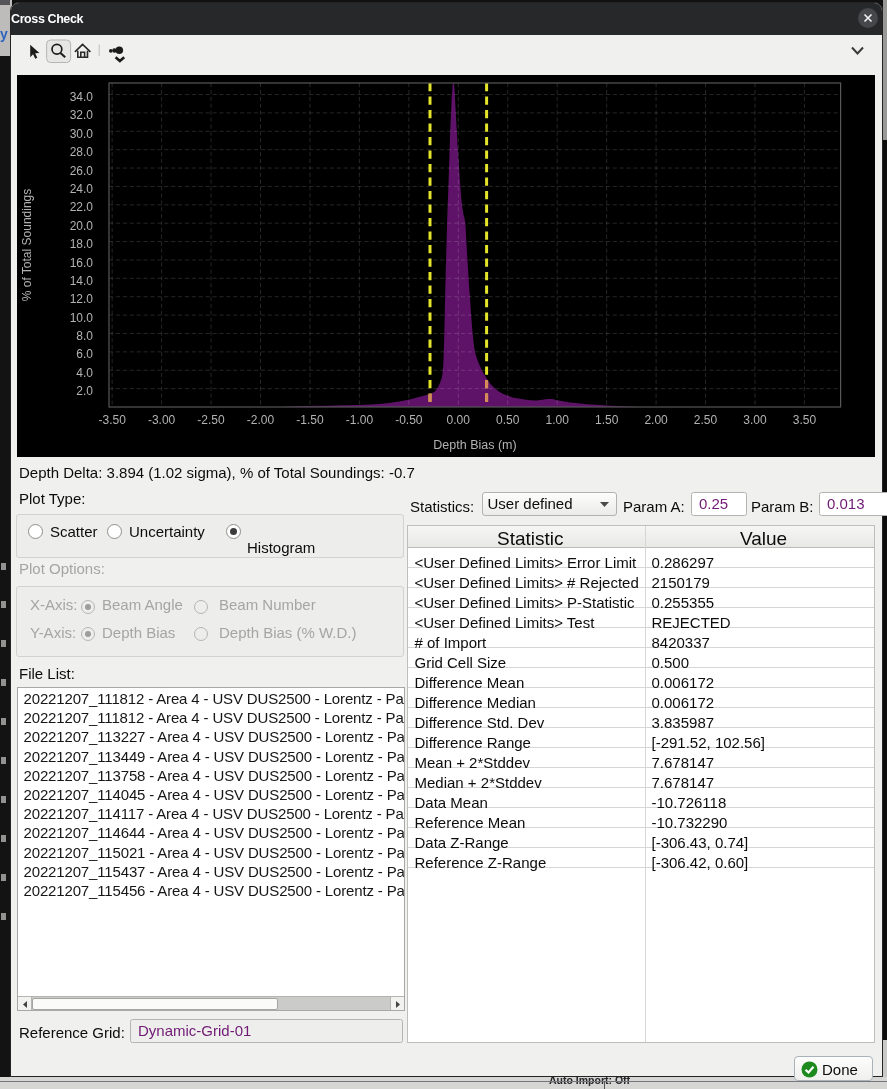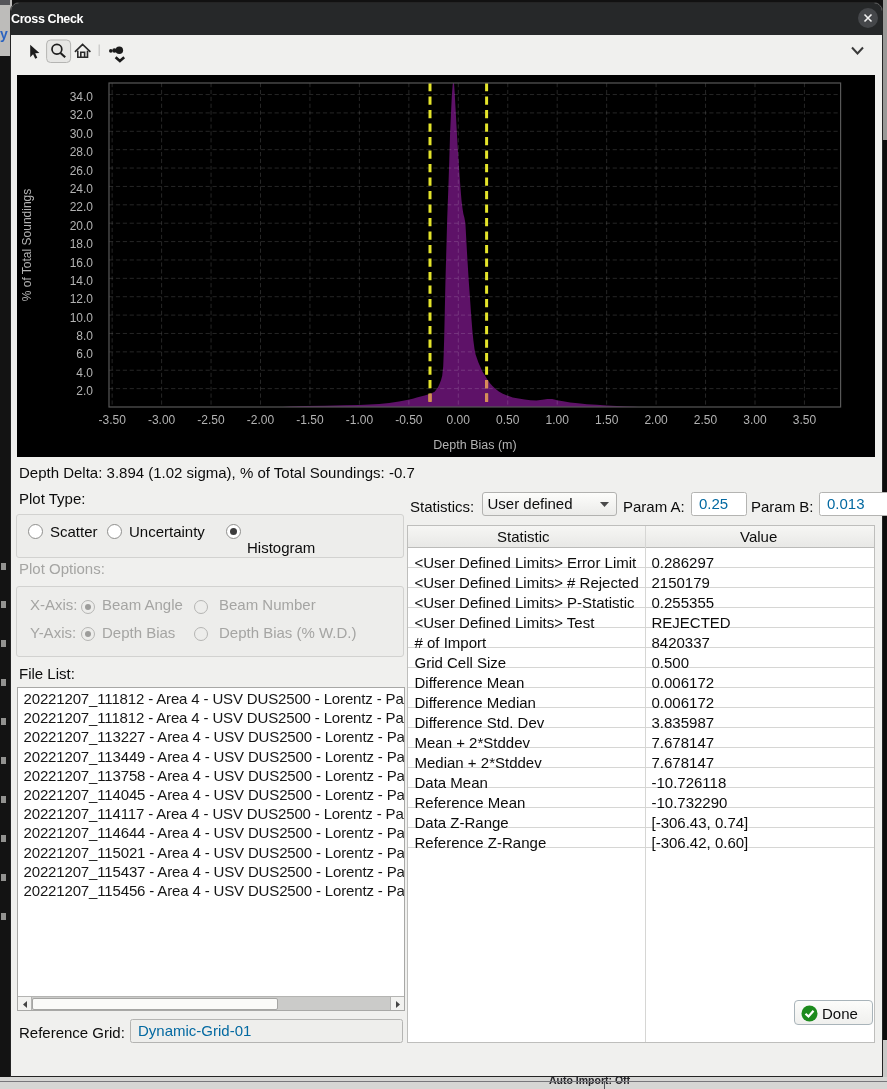--- a/index.html
+++ b/index.html
@@ -13,24 +13,24 @@
 .glbl { color:#a5a5a3; }
 .radio { position:absolute; width:15px; height:15px; border-radius:50%; background:#fff; border:1px solid #8f8f8d; }
 .radio.sel::after { content:""; position:absolute; left:3px; top:3px; width:7px; height:7px; border-radius:50%; background:#3c3c3c; }
 .radio.dis { width:14px; height:14px; background:#ededeb; border-color:#b5b5b3; }
 .radio.dis.sel::after { left:3px; top:3px; width:6px; height:6px; background:#9d9d9b; }
 #filelist { position:absolute; left:5.5px; top:684px; width:388px; height:324px; background:#fff; border:1px solid #a8a8a6; overflow:hidden; }
 .fl { letter-spacing:-0.15px; font-size:15px; color:#161616; line-height:19.2px; padding-left:6px; white-space:nowrap; }
 #hsb { position:absolute; left:0; bottom:0; width:386px; height:14px; background:#cbcbc9; border-top:1px solid #b4b4b2; }
 .sbtn { position:absolute; top:0; width:14px; height:13px; background:#f2f2f0; }
 #hthumb { position:absolute; left:14px; top:0.5px; width:246px; height:12px; background:#fafaf8; border:1px solid #a5a5a3; border-radius:2px; }
-.inp { position:absolute; background:#fff; border:1px solid #b4b4b2; border-radius:2.5px; font-size:15px; color:#0369a1; padding:2px 0 0 7px; }
+.inp { position:absolute; background:#fff; border:1px solid #b4b4b2; border-radius:2.5px; font-size:15px; color:#701a75; padding:2px 0 0 7px; }
 #stattable { position:absolute; left:396px; top:522px; width:467.5px; height:518px; background:#fff; border:1px solid #bebebc; }
 #thead { position:absolute; left:0; top:0; width:100%; height:21.5px; background:linear-gradient(#f6f6f4,#e8e8e6); border-bottom:1px solid #bbbbb9; }
-#thead div { position:absolute; top:2px; font-size:15px; color:#0c0c0c; }
+#thead div { position:absolute; top:2px; font-size:19px; color:#0c0c0c; }
 .trow { position:relative; width:100%; height:20px; border-bottom:1px solid #d6d6d4; }
 .tc1 { position:absolute; left:6.5px; top:6px; font-size:15px; color:#0c0c0c; white-space:nowrap; }
 .tc2 { position:absolute; left:243.5px; top:6px; font-size:15px; color:#0c0c0c; white-space:nowrap; }
 #tvline { position:absolute; left:236.5px; top:0; width:1px; height:100%; background:#d6d6d4; }
 </style></head>
 <body>
 
 <div class="abs" style="left:0;top:0;width:12px;height:56px;background:#bdbcba"></div>
 <div class="abs" style="left:0;top:0;width:10px;height:5px;background:#55555a"></div>
 <div class="abs" style="left:0;top:26px;width:9px;height:16px;color:#2a63c0;font-size:14px;font-weight:bold">y</div>
@@ -229,20 +229,24 @@
         </div>
 <div class="trow">
           <div class="tc1">Difference Median</div>
           <div class="tc2">0.006172</div>
         </div>
 <div class="trow">
           <div class="tc1">Difference Std. Dev</div>
           <div class="tc2">3.835987</div>
         </div>
 <div class="trow">
+          <div class="tc1">Difference Range</div>
+          <div class="tc2">[-291.52, 102.56]</div>
+        </div>
+<div class="trow">
           <div class="tc1">Mean + 2*Stddev</div>
           <div class="tc2">7.678147</div>
         </div>
 <div class="trow">
           <div class="tc1">Median + 2*Stddev</div>
           <div class="tc2">7.678147</div>
         </div>
 <div class="trow">
           <div class="tc1">Data Mean</div>
           <div class="tc2">-10.726118</div>
@@ -256,19 +260,19 @@
           <div class="tc2">[-306.43, 0.74]</div>
         </div>
 <div class="trow">
           <div class="tc1">Reference Z-Range</div>
           <div class="tc2">[-306.42, 0.60]</div>
         </div>
 </div>
 <div id="tvline"></div>
 </div>
 
-<div class="abs" style="left:783px;top:997px;width:79px;height:25px;border:1px solid #a9b4ba;border-radius:4px;background:linear-gradient(#fcfcfa,#f0f0ee)">
+<div class="abs" style="left:783px;top:1053px;width:79px;height:25px;border:1px solid #a9b4ba;border-radius:4px;background:linear-gradient(#fcfcfa,#f0f0ee)">
   <svg class="abs" style="left:6px;top:4px" width="17" height="17">
         <circle cx="8.5" cy="8.5" r="8" fill="#1c8a1c"></circle>
         <path d="M4.5,8.7 L7.5,11.5 L12.5,5.8" fill="none" stroke="#fff" stroke-width="2.2"></path>
       </svg>
   <div class="lbl" style="left:27px;top:3.5px">Done</div>
 </div>
 </div>
 </body></html>

